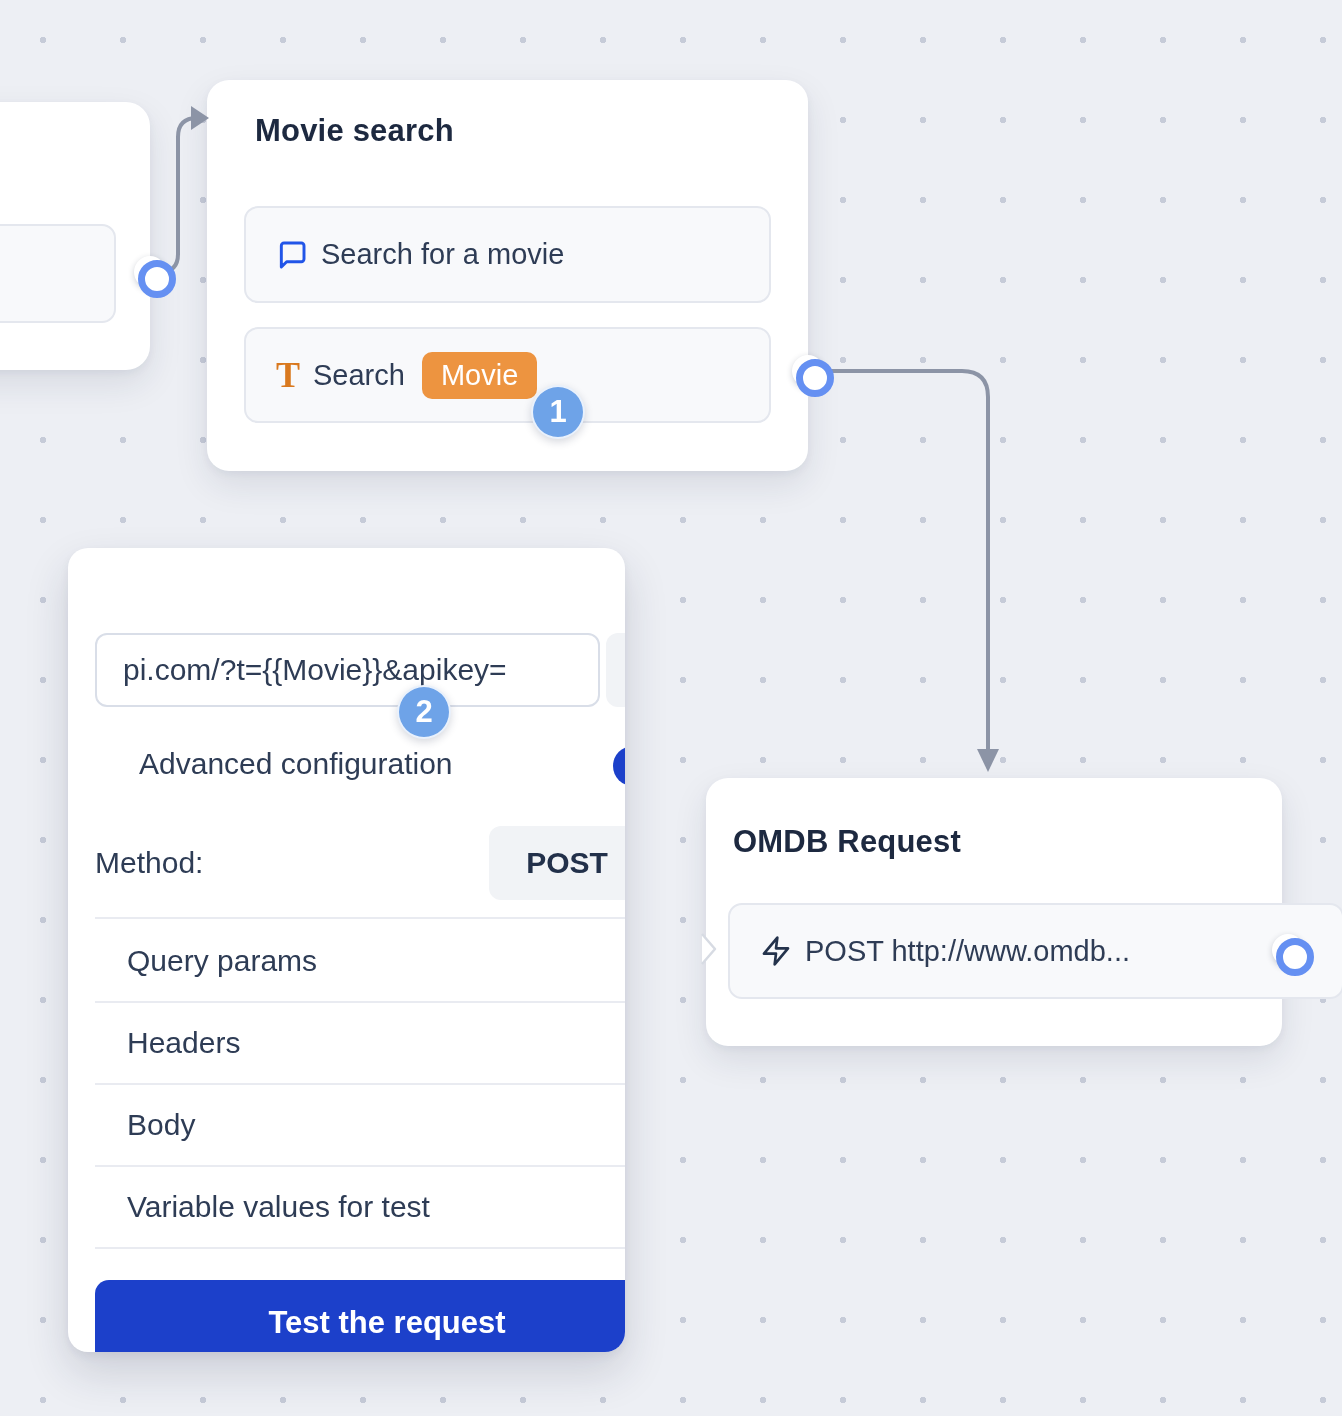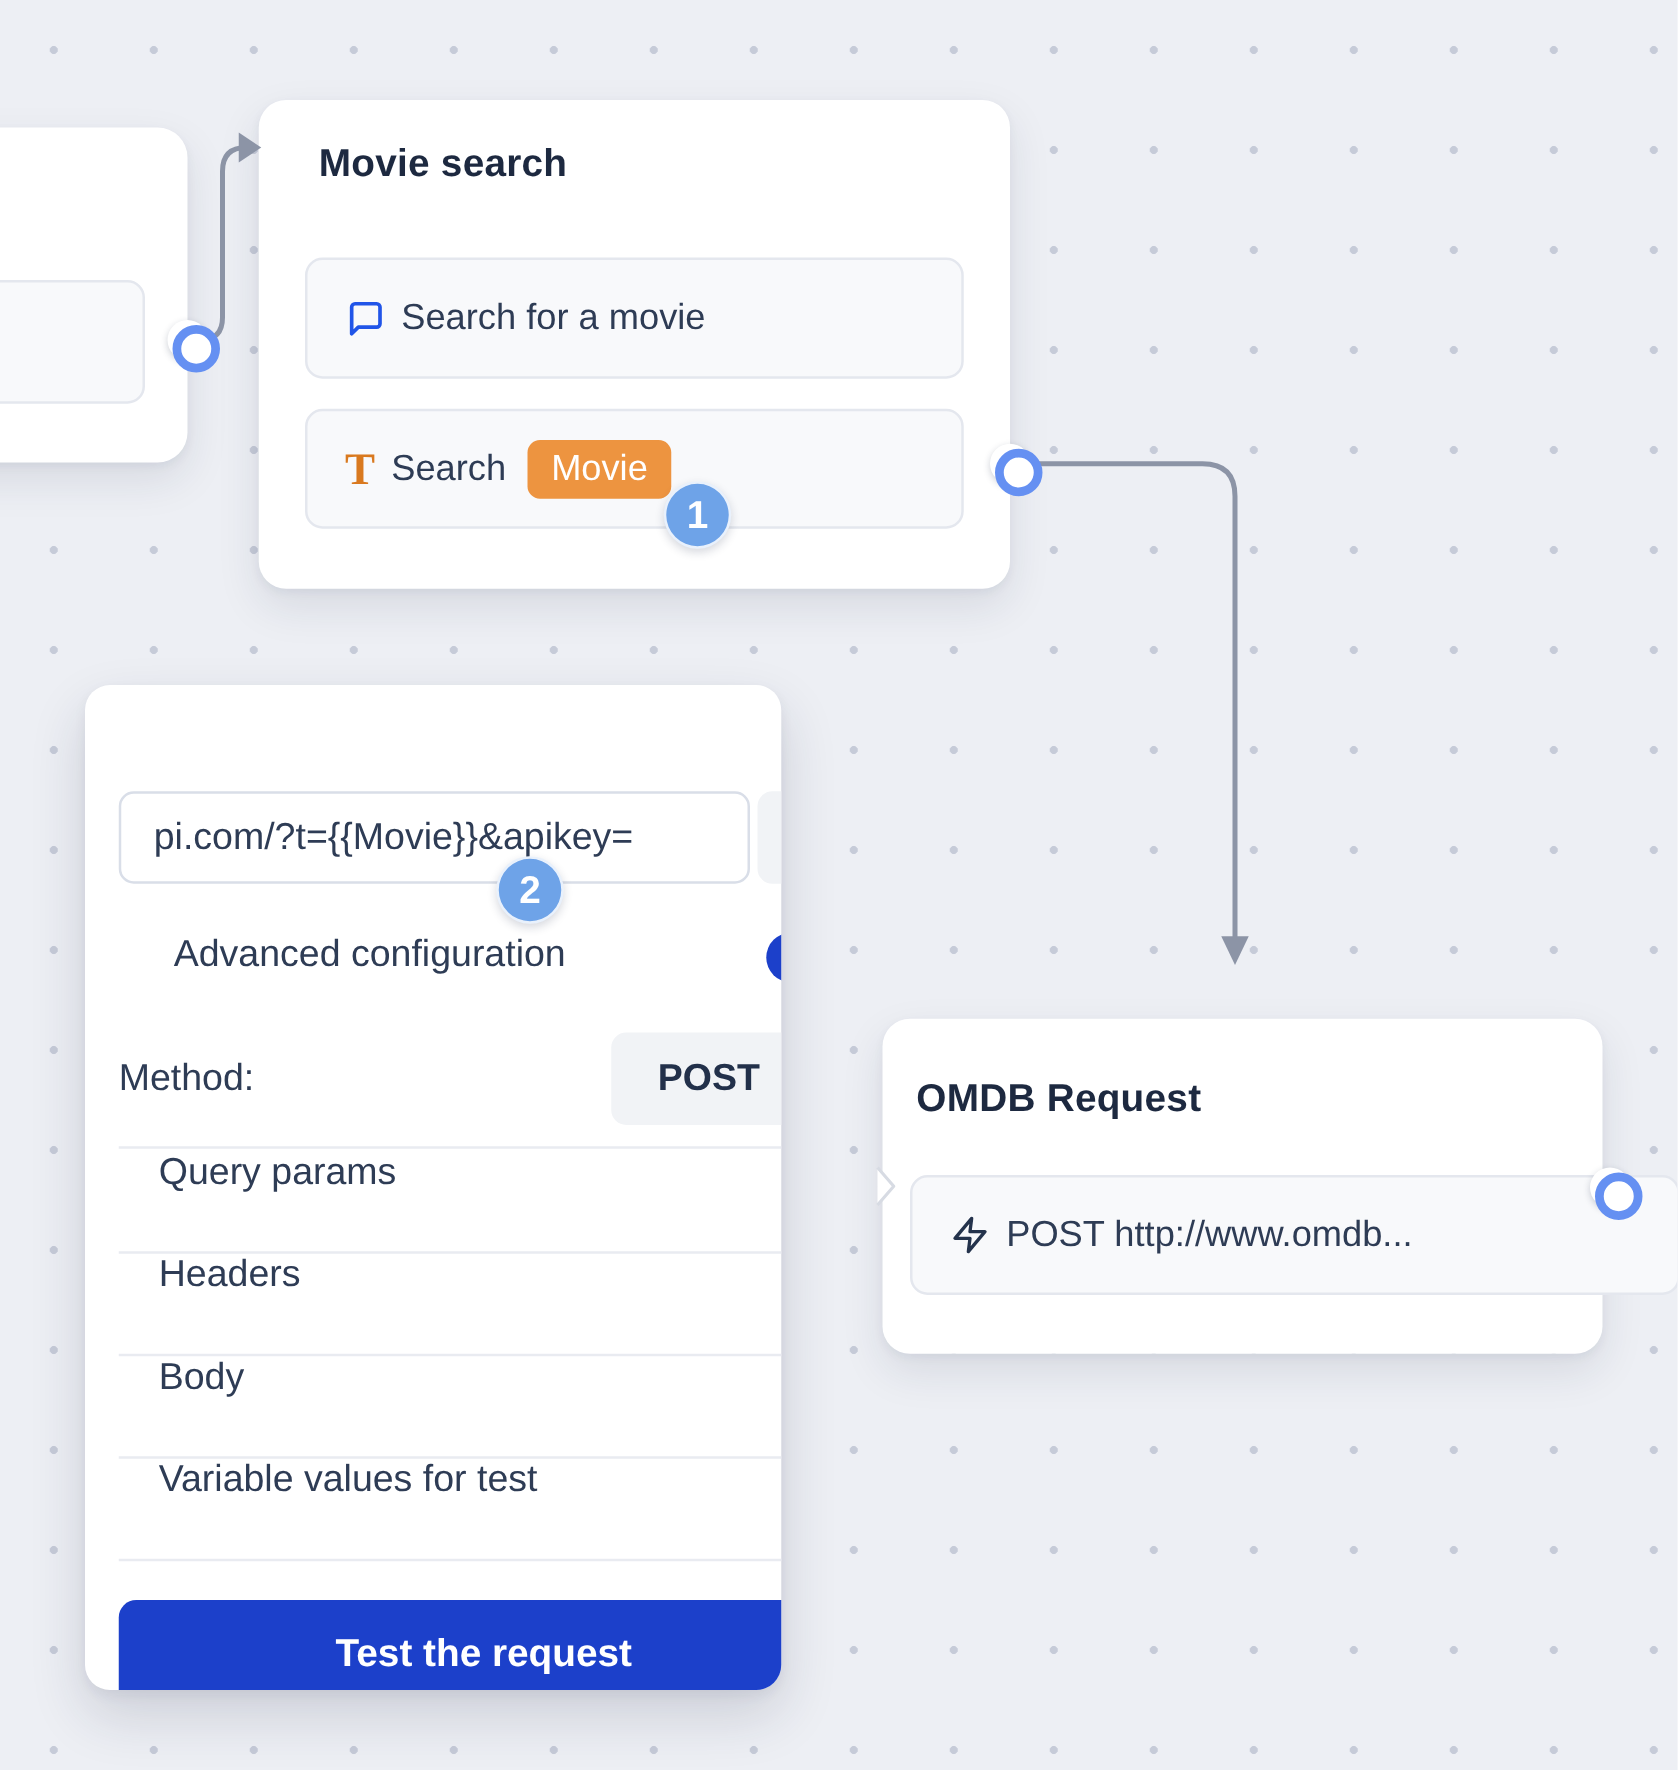--- a/index.html
+++ b/index.html
@@ -97,30 +97,30 @@
   .toggle::after{content:"";position:absolute;right:4px;top:4px;width:32px;height:32px;border-radius:50%;background:#fff;}
   #method-label{position:absolute;left:27px;top:298px;font-size:30px;color:#2e3c55;}
   #method-dd{
     position:absolute;left:421px;top:278px;width:192px;height:74px;border-radius:12px;
     background:var(--gray-btn);border:none;display:flex;align-items:center;justify-content:center;
     gap:14px;font-size:30px;font-weight:700;color:var(--navy);cursor:pointer;
   }
   .divider{position:absolute;left:27px;width:584px;height:2px;background:var(--divider);}
   .sect{
     position:absolute;left:27px;width:584px;height:80px;
-    display:flex;justify-content:space-between;
+    display:flex;align-items:center;justify-content:space-between;
     padding:0 12px 0 32px;font-size:30px;color:#2e3c55;cursor:pointer;
   }
   #test-btn{
     position:absolute;left:27px;top:732px;width:584px;height:86px;
     background:var(--accent-blue);color:#fff;border:none;border-radius:14px;
     font-family:"Liberation Sans",sans-serif;font-size:31px;font-weight:700;cursor:pointer;
   }
   
-  #card-omdb{left:706px;top:778px;width:576px;height:268px;border-radius:22px;z-index:2;margin-top:37px;}
+  #card-omdb{left:706px;top:778px;width:576px;height:268px;border-radius:22px;z-index:2;}
   #card-omdb .node-title{left:27px;top:46px;}
   #blk-omdb{left:22px;top:125px;width:616px;height:96px;}
   #omdb-notch{position:absolute;left:699px;top:931px;z-index:6;}
   .icon{flex:0 0 auto;display:flex;align-items:center;justify-content:center;}
 </style>
 </head>
 <body>
 
 <div id="canvas">
 

